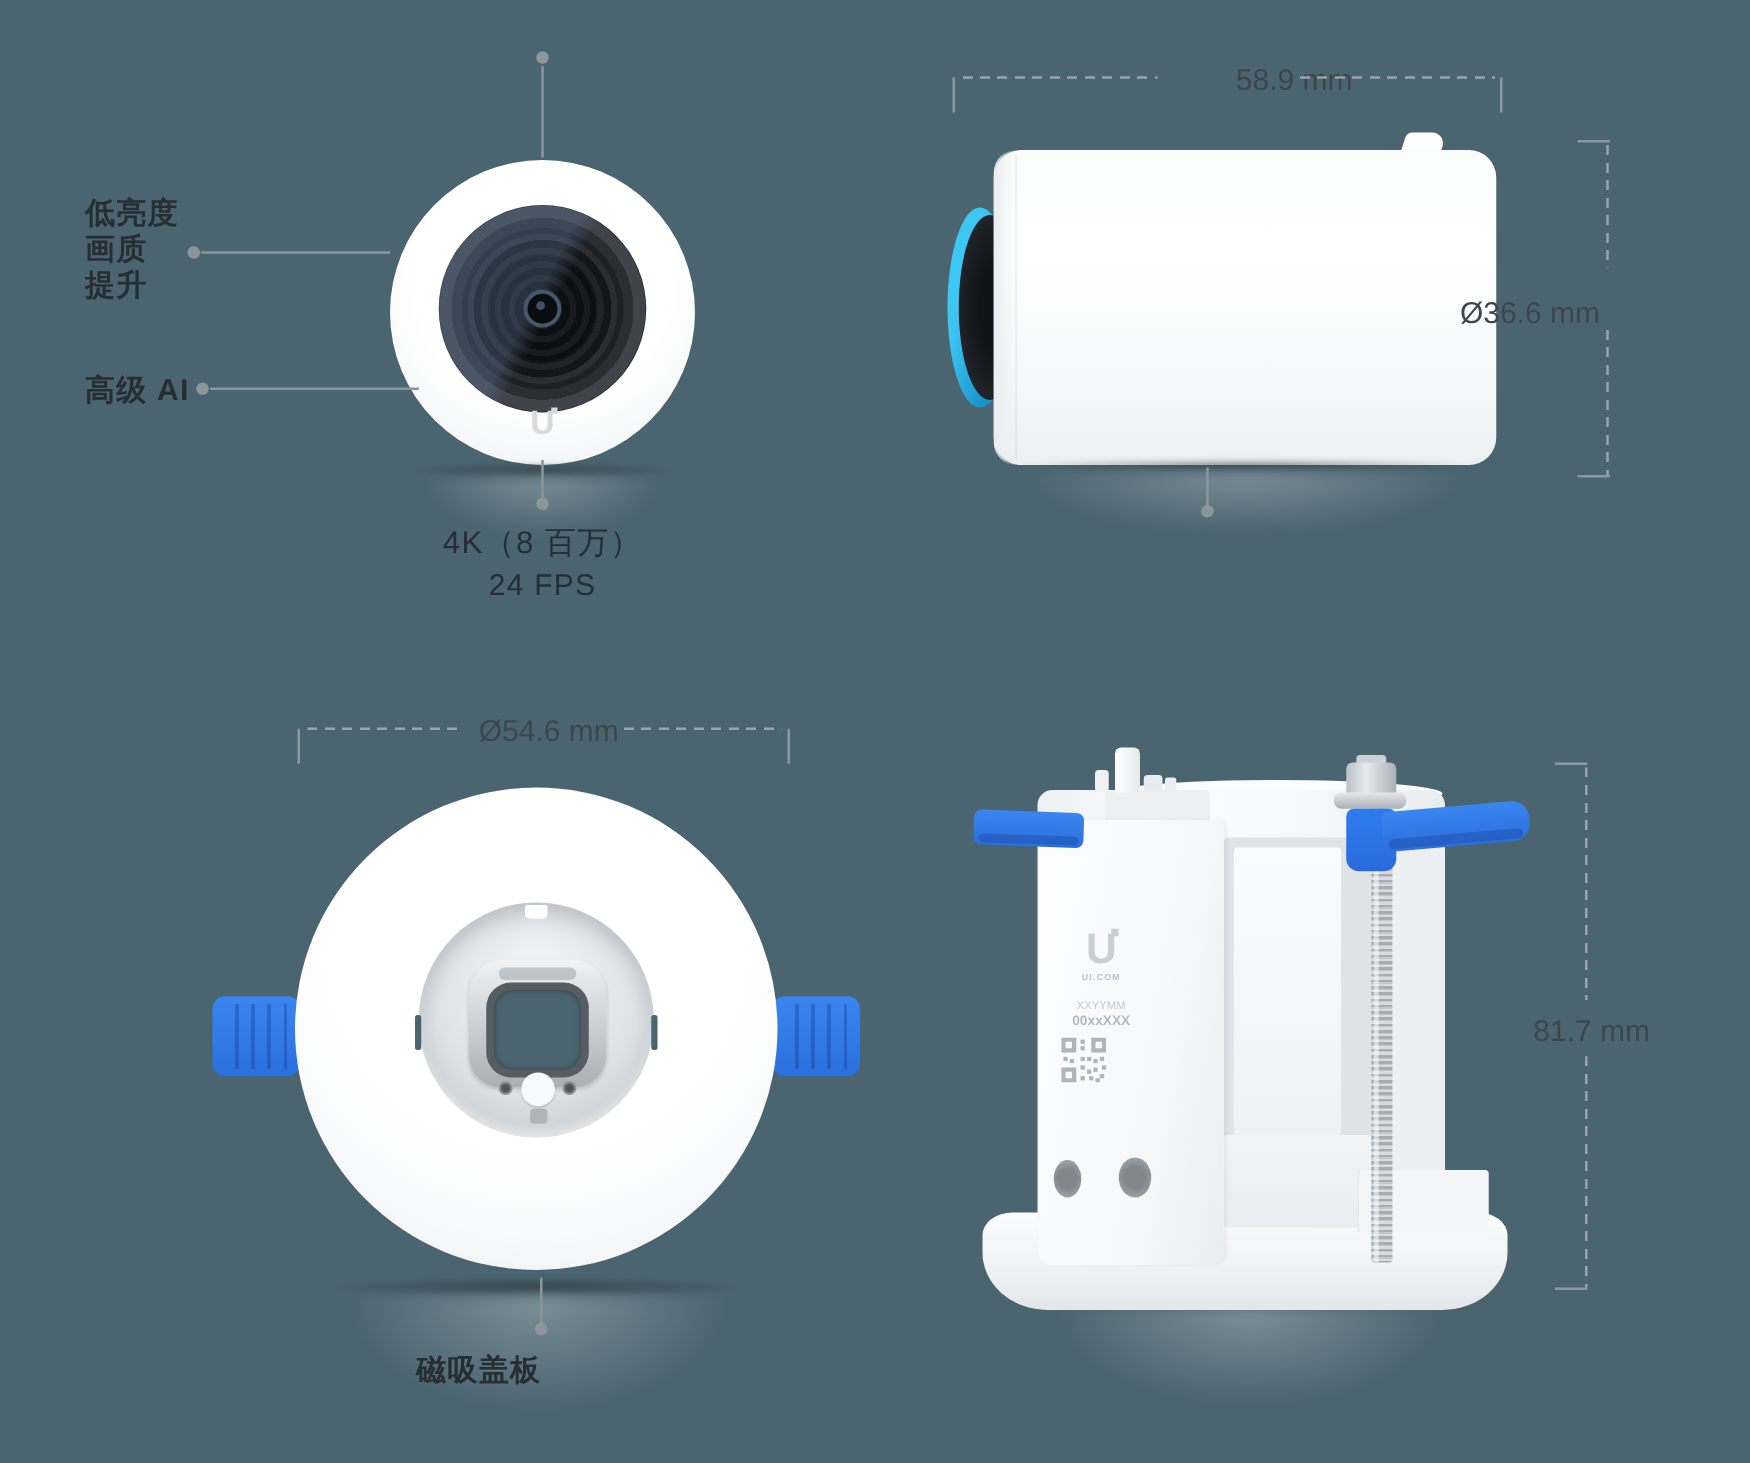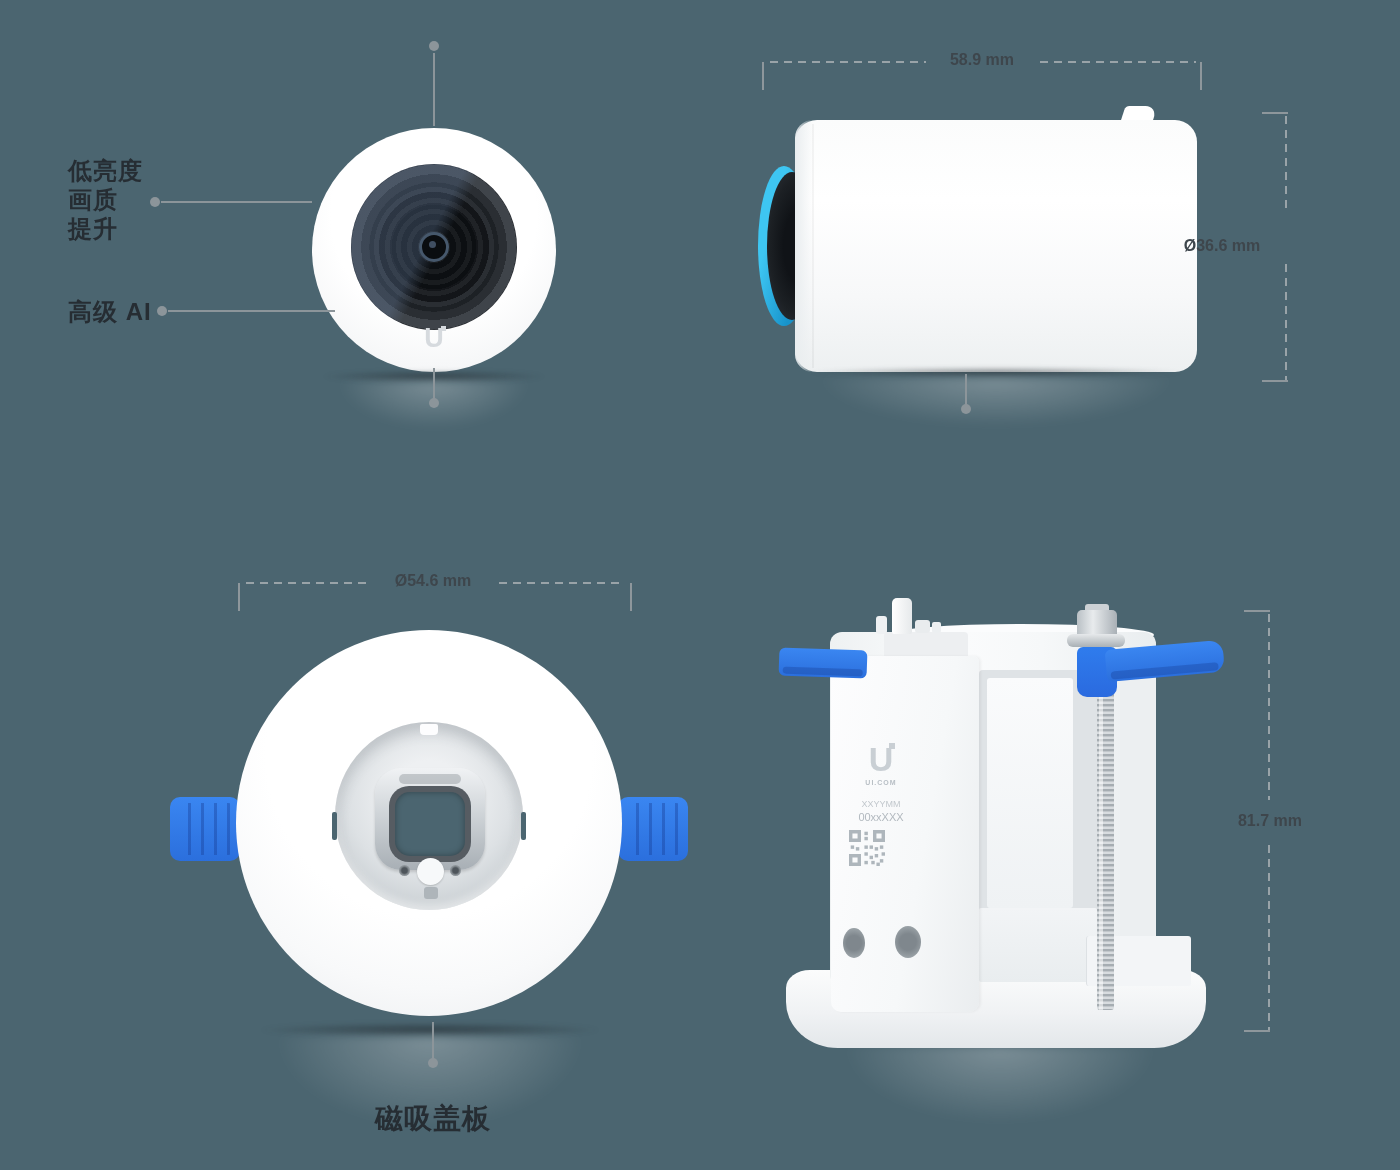--- a/index.html
+++ b/index.html
@@ -4,21 +4,21 @@
 <style>
   html,body{margin:0;padding:0;background:#4B6570;}
   #canvas{
     position:relative;width:1400px;height:1170px;overflow:hidden;
     background:#4B6570;
     font-family:"Liberation Sans","DejaVu Sans",sans-serif;
   }
   .abs{position:absolute;}
   
   .cn-label{color:#262D33;font-weight:600;font-size:24px;letter-spacing:1px;}
-  .dim-text{color:#3E464C;font-weight:700;font-size:16px;white-space:nowrap;text-align:center;}
+  .dim-text{color:#3E464C;font-weight:400;font-size:24px;white-space:nowrap;text-align:right;}
   
   .dot{width:10px;height:10px;border-radius:50%;background:#8C959A;}
   .cl-h{height:2px;background:#8C959A;}
   .cl-v{width:2px;background:#8C959A;}
   .dash-h{height:2px;background:repeating-linear-gradient(90deg,#99A3A8 0 8px,transparent 8px 14px);}
   .dash-v{width:2px;background:repeating-linear-gradient(180deg,#99A3A8 0 8px,transparent 8px 14px);}
   .cap-v{width:2px;height:28px;background:#8E979C;}
   .cap-h{height:2px;width:26px;background:#8E979C;}
   
   .shadow-e{background:radial-gradient(ellipse at 50% 50%,rgba(28,34,39,.55) 0%,rgba(28,34,39,0) 68%);filter:blur(2px);}
@@ -72,20 +72,24 @@
   </div>
   <div class="abs dot" style="left:150px;top:197px;"></div>
   <div class="abs cl-h" style="left:161px;top:201px;width:151px;"></div>
 
   <div class="abs cn-label" style="left:68px;top:296px;">高级 AI</div>
   <div class="abs dot" style="left:157px;top:306px;"></div>
   <div class="abs cl-h" style="left:168px;top:310px;width:167px;"></div>
 
   <div class="abs cl-v" style="left:433px;top:368px;height:31px;"></div>
   <div class="abs dot" style="left:429px;top:398px;"></div>
+  <div class="abs" style="left:284px;top:417px;width:300px;text-align:center;">
+    <div class="cn-label" style="font-weight:500;font-size:25px;">4K（8 百万）</div>
+    <div class="cn-label" style="font-weight:500;font-size:24px;margin-top:5px;">24 FPS</div>
+  </div>
 
   <div class="abs cap-v" style="left:762px;top:62px;"></div>
   <div class="abs dash-h" style="left:770px;top:61px;width:156px;"></div>
   <div class="abs dim-text" style="left:882px;top:51px;width:200px;">58.9 mm</div>
   <div class="abs dash-h" style="left:1040px;top:61px;width:156px;"></div>
   <div class="abs cap-v" style="left:1200px;top:62px;"></div>
 
   <div class="abs" style="left:1122px;top:106px;width:32px;height:22px;background:#fff;border-radius:4px 12px 0 0;transform:skewX(-18deg);"></div>
 
   <div class="abs" style="left:758px;top:166px;width:52px;height:160px;border-radius:50%;background:linear-gradient(105deg,#3EC6F2 30%,#1793CB 75%);"></div>
@@ -135,21 +139,21 @@
   <div class="abs" style="left:395px;top:792px;width:70px;height:64px;border-radius:15px;background:#4B6570;box-shadow:inset 0 0 6px rgba(0,0,0,.35);"></div>
   <div class="abs" style="left:399px;top:865px;width:11px;height:11px;border-radius:50%;background:radial-gradient(circle,#4E555B 35%,#8D9499 60%);"></div>
   <div class="abs" style="left:450px;top:865px;width:11px;height:11px;border-radius:50%;background:radial-gradient(circle,#4E555B 35%,#8D9499 60%);"></div>
   <div class="abs" style="left:417px;top:858px;width:27px;height:27px;border-radius:50%;background:#F7F9FA;box-shadow:0 1px 2px rgba(0,0,0,.18);"></div>
 
   <div class="abs shadow-e" style="left:252px;top:1022px;width:356px;height:16px;"></div>
   <div class="abs reflect" style="left:262px;top:1036px;width:336px;height:100px;"></div>
 
   <div class="abs cl-v" style="left:432px;top:1022px;height:37px;"></div>
   <div class="abs dot" style="left:428px;top:1058px;"></div>
-  <div class="abs cn-label" style="left:333px;top:1080px;width:200px;text-align:center;font-weight:700;font-size:28px;margin-top:20px;">磁吸盖板</div>
+  <div class="abs cn-label" style="left:333px;top:1080px;width:200px;font-weight:700;font-size:24px;">磁吸盖板</div>
 
   <div class="abs reflect" style="left:830px;top:1046px;width:340px;height:84px;"></div>
   <div class="abs shadow-e" style="left:800px;top:1028px;width:404px;height:18px;"></div>
 
   <div class="abs" style="left:786px;top:970px;width:420px;height:78px;border-radius:24px 24px 52px 52px / 18px 18px 46px 46px;background:linear-gradient(180deg,#FBFCFC 0%,#F0F2F4 55%,#E3E7EA 100%);"></div>
 
   <div class="abs" style="left:888px;top:624px;width:266px;height:22px;border-radius:50%;background:#FBFCFD;"></div>
 
   <div class="abs" style="left:830px;top:632px;width:326px;height:350px;border-radius:12px 12px 6px 6px;background:linear-gradient(90deg,#EEF1F2 0%,#FBFCFD 35%,#F6F8F9 65%,#E9EDEF 100%);"></div>
   <div class="abs" style="left:884px;top:632px;width:84px;height:42px;background:#EDEFF1;border-radius:4px;"></div>
@@ -163,21 +167,21 @@
   <div class="abs" style="left:987px;top:678px;width:86px;height:230px;background:linear-gradient(180deg,#FAFBFC,#EFF2F4);border-radius:3px;"></div>
   <div class="abs" style="left:979px;top:908px;width:118px;height:74px;background:linear-gradient(180deg,#F2F4F6,#E9EDEF);border-radius:2px;"></div>
   <div class="abs" style="left:1120px;top:650px;width:36px;height:332px;background:#ECEFF1;"></div>
   <div class="abs" style="left:1086px;top:936px;width:104px;height:50px;background:#F3F5F7;border-left:1px solid #DDE1E4;border-radius:3px;"></div>
 
   <div class="abs" style="left:831px;top:656px;width:148px;height:356px;border-radius:6px 6px 10px 10px;background:linear-gradient(100deg,#FDFDFE 0%,#F6F8F9 60%,#EAEDEF 100%);box-shadow:2px 0 3px rgba(0,0,0,.05);">
     <div style="position:absolute;left:18px;top:86px;width:64px;text-align:center;">
       <span class="u-logo" style="color:#C9CFD4;font-size:34px;"><span>U</span><i style="background:#C9CFD4;width:6px;height:6px;"></i></span>
       <div style="font-size:7px;letter-spacing:1px;color:#B8BFC5;font-weight:700;margin-top:3px;">UI.COM</div>
       <div style="font-size:9px;color:#C2C8CD;margin-top:13px;">XXYYMM</div>
-      <div style="font-size:11px;color:#B2B9BF;margin-top:2px;">00xxXXX</div>
+      <div style="font-size:11px;color:#B2B9BF;margin-top:2px;font-weight:bold;">00xxXXX</div>
       <div class="qr" style="margin:7px auto 0;">
         <svg viewBox="0 0 21 21" xmlns="http://www.w3.org/2000/svg">
           <g fill="#AEB6BC">
             <path d="M0 0h7v7H0zM2 2h3v3H2z" fill-rule="evenodd"></path>
             <path d="M14 0h7v7h-7zM16 2h3v3h-3z" fill-rule="evenodd"></path>
             <path d="M0 14h7v7H0zM2 16h3v3H2z" fill-rule="evenodd"></path>
             <rect x="9" y="1" width="2" height="2"></rect>
               <rect x="9" y="4" width="2" height="2"></rect>
             <rect x="12" y="9" width="2" height="2"></rect>
               <rect x="9" y="9" width="2" height="2"></rect>

